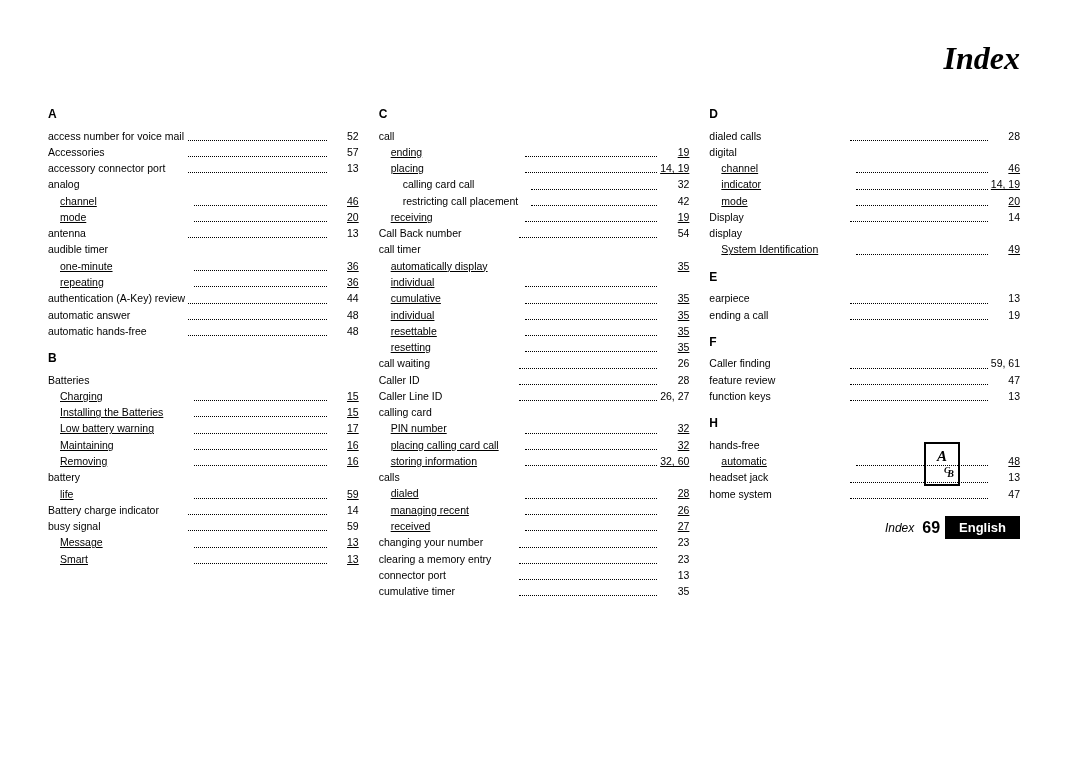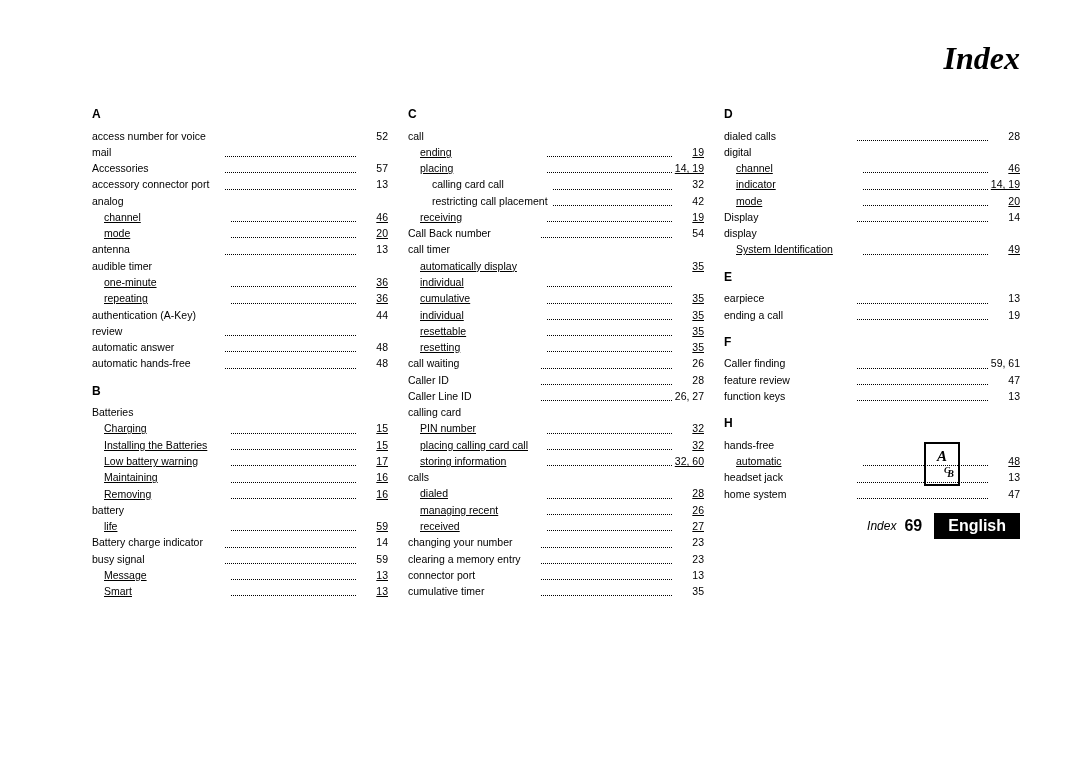--- a/index.html
+++ b/index.html
@@ -11,21 +11,21 @@
       font-size: 11px;
       color: #000000;
       overflow: hidden;
       position: relative;
     }
     .page {
       width: 1080px;
       height: 559px;
       background: #ffffff;
       position: relative;
-      padding: 40px 60px 30px 92px;
+      padding: 40px 60px 30px 48px;
     }
     .title {
       text-align: right;
       font-size: 32px;
       font-style: italic;
       font-weight: bold;
       margin-bottom: 20px;
       font-family: Georgia, serif;
     }
     .columns-container {
@@ -77,26 +77,26 @@
       gap: 0;
     }
     .footer-index-text {
       font-style: italic;
       font-size: 12px;
       margin-right: 8px;
     }
     .footer-page-num {
       font-size: 16px;
       font-weight: bold;
-      margin-right: 12px;
+      margin-right: 5px;
     }
     .footer-lang-badge {
       background: #000000;
       color: #ffffff;
-      font-size: 16px;
+      font-size: 13px;
       font-weight: bold;
       padding: 4px 14px;
     }
     .abc-badge {
       position: absolute;
       right: 60px;
       bottom: 80px;
       width: 36px;
       height: 44px;
       border: 2px solid #000;

